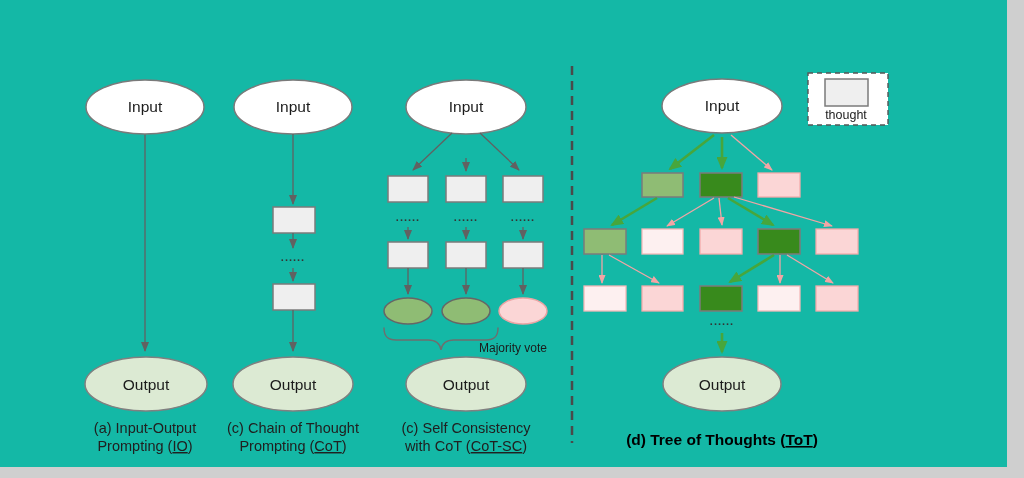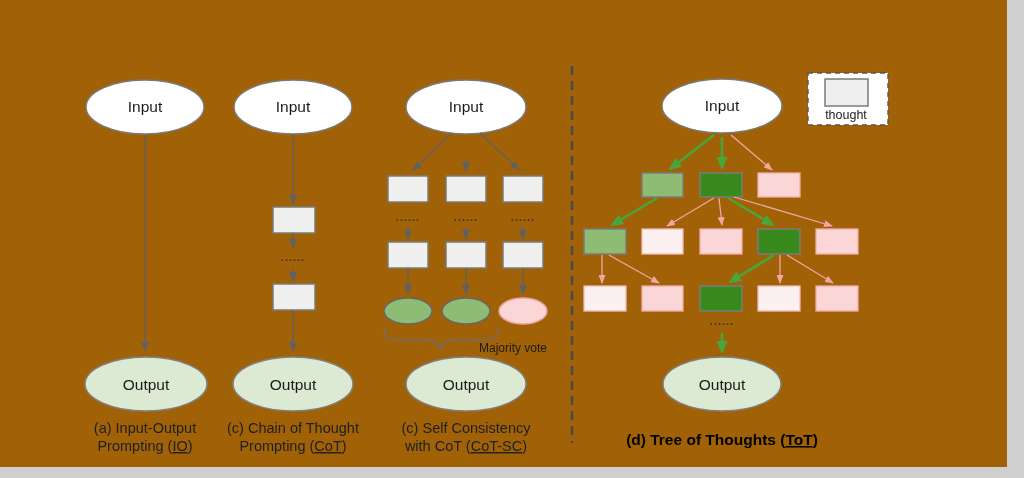--- a/index.html
+++ b/index.html
@@ -1,16 +1,16 @@
 <!DOCTYPE html>
 <html><head>
 <meta charset="utf-8">
 <style>
   html,body{margin:0;padding:0;background:#ffffff;}
-  .stage{position:relative;width:1024px;height:478px;background:#a16207;overflow:hidden;
+  .stage{position:relative;width:1024px;height:478px;background:#14b8a6;overflow:hidden;
          font-family:"Liberation Sans",sans-serif;}
   svg{display:block;}
   
   .lbl  {font-family:"Liberation Sans",sans-serif;font-size:15.5px;fill:#1b1b1b;text-anchor:middle;}
   .cap  {font-family:"Liberation Sans",sans-serif;font-size:14.5px;fill:#202020;text-anchor:middle;}
   .capb {font-family:"Liberation Sans",sans-serif;font-size:15.5px;font-weight:bold;fill:#000;text-anchor:middle;}
   .small{font-family:"Liberation Sans",sans-serif;font-size:12.5px;fill:#1b1b1b;text-anchor:middle;}
   .mv   {font-family:"Liberation Sans",sans-serif;font-size:12px;fill:#1b1b1b;text-anchor:start;}
   .dots {font-family:"Liberation Sans",sans-serif;font-size:11px;font-weight:bold;fill:#333;
          text-anchor:middle;letter-spacing:1px;}

